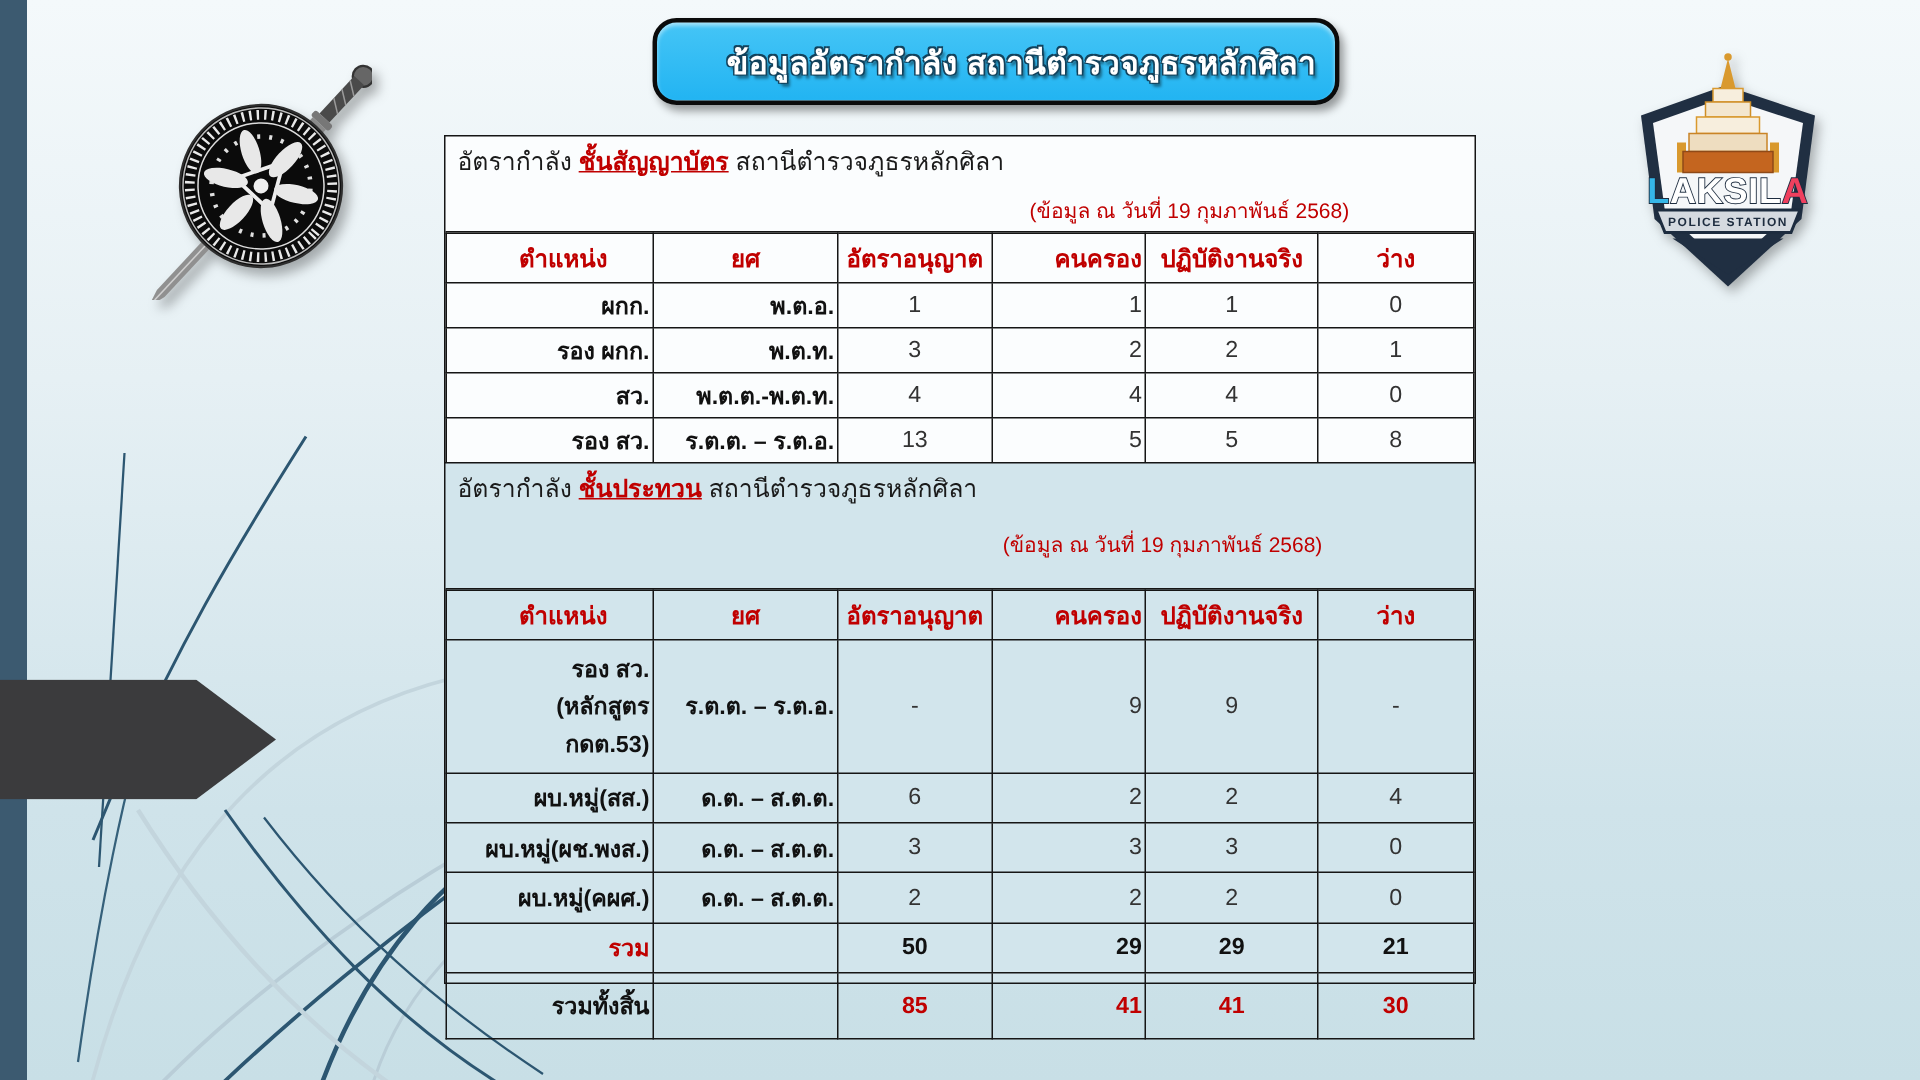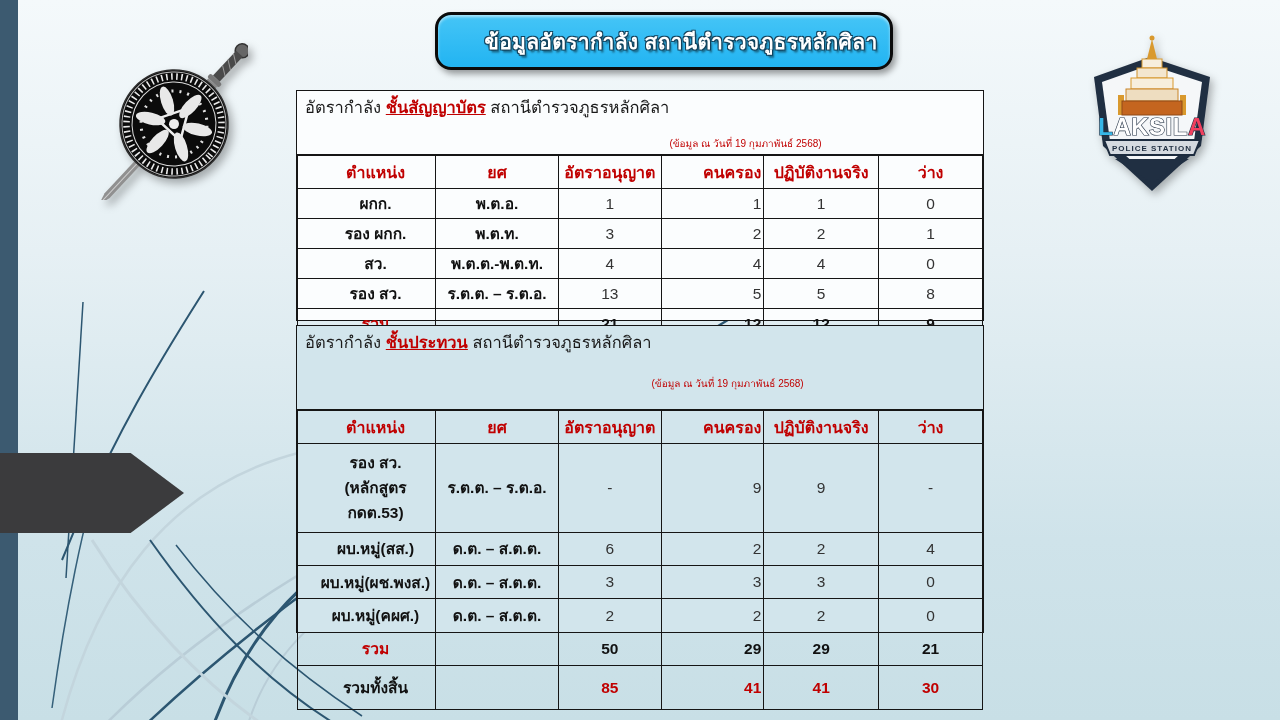--- a/index.html
+++ b/index.html
@@ -21,36 +21,36 @@
          border:3px solid #0b0b0b;border-radius:16px;
          box-shadow:3px 4px 6px rgba(0,0,0,.38), inset 0 2px 3px rgba(255,255,255,.55);
          display:flex;align-items:center;justify-content:center;padding-left:34px;}
   .title-bar span{font-size:21px;font-weight:bold;color:#fff;letter-spacing:.3px;
          text-shadow:1px 1px 0 #12425c,-1px 1px 0 #12425c,1px -1px 0 #12425c,-1px -1px 0 #12425c,2px 3px 2px rgba(0,0,0,.45);}
   
   .logo{position:absolute;left:1082px;top:33px;z-index:6;filter:drop-shadow(3px 4px 4px rgba(0,0,0,.3));}
   
   .tbl-section{position:absolute;left:296px;width:688px;border:1.5px solid #151515;z-index:6;box-sizing:border-box;}
   .t1{top:90px;height:231px;background:#fbfdfe;}
-  .t2{top:325px;height:308px;background:#d2e5ec;}
+  .t2{top:308px;height:348px;background:#d2e5ec;}
   .tbl-caption{display:flex;padding:3px 8px 0 8px;box-sizing:border-box;border-bottom:1.5px solid #151515;}
   .t1 .tbl-caption{height:64px;}
   .t2 .tbl-caption{height:84px;}
   .cap-title{font-size:16.5px;color:#1a1a1a;}
   .cap-title .hl{color:var(--accent-red,#c00000);font-weight:bold;text-decoration:underline;}
-  .cap-date{margin-top:auto;align-self:flex-end;color:var(--accent-red,#c00000);font-size:10px;}
+  .cap-date{margin-top:auto;align-self:flex-end;color:var(--accent-red,#c00000);font-size:14px;margin-left:17px;}
   .t1 .cap-date{margin-bottom:3px;}
   .t2 .cap-date{margin-bottom:18px;}
   table.data-table{width:100%;border-collapse:collapse;table-layout:fixed;}
   .t1 table.data-table{height:163px;}
   .t2 table.data-table{height:300px;}
   .data-table th,.data-table td{border:1.5px solid #151515;text-align:center;vertical-align:middle;padding:2px 2px;}
   .data-table th{color:var(--accent-red,#c00000);font-size:16px;font-weight:bold;height:28px;}
   .data-table td{font-size:15.5px;color:#333;}
-  .data-table td:nth-child(1),.data-table td:nth-child(2){font-weight:bold;color:#111;}
+  .data-table td:nth-child(1),.data-table td:nth-child(2){font-weight:bold;color:#111;text-align:right;}
   .data-table th:nth-child(1),.data-table td:nth-child(1){width:18.2%;padding-left:20px;}
   .data-table th:nth-child(2),.data-table td:nth-child(2){width:18.5%;}
   .data-table th:nth-child(3),.data-table td:nth-child(3){width:15.3%;}
   .data-table th:nth-child(4),.data-table td:nth-child(4){width:15.3%;text-align:right;}
   .data-table th:nth-child(5),.data-table td:nth-child(5){width:17.2%;}
   .data-table th:nth-child(6),.data-table td:nth-child(6){width:15.5%;}
   .t1 tbody tr{height:27px;}
   tr.total td{font-weight:bold;color:#111;}
   tr.total td:first-child{color:var(--accent-red,#c00000);}
   tr.grand{height:44px;}

